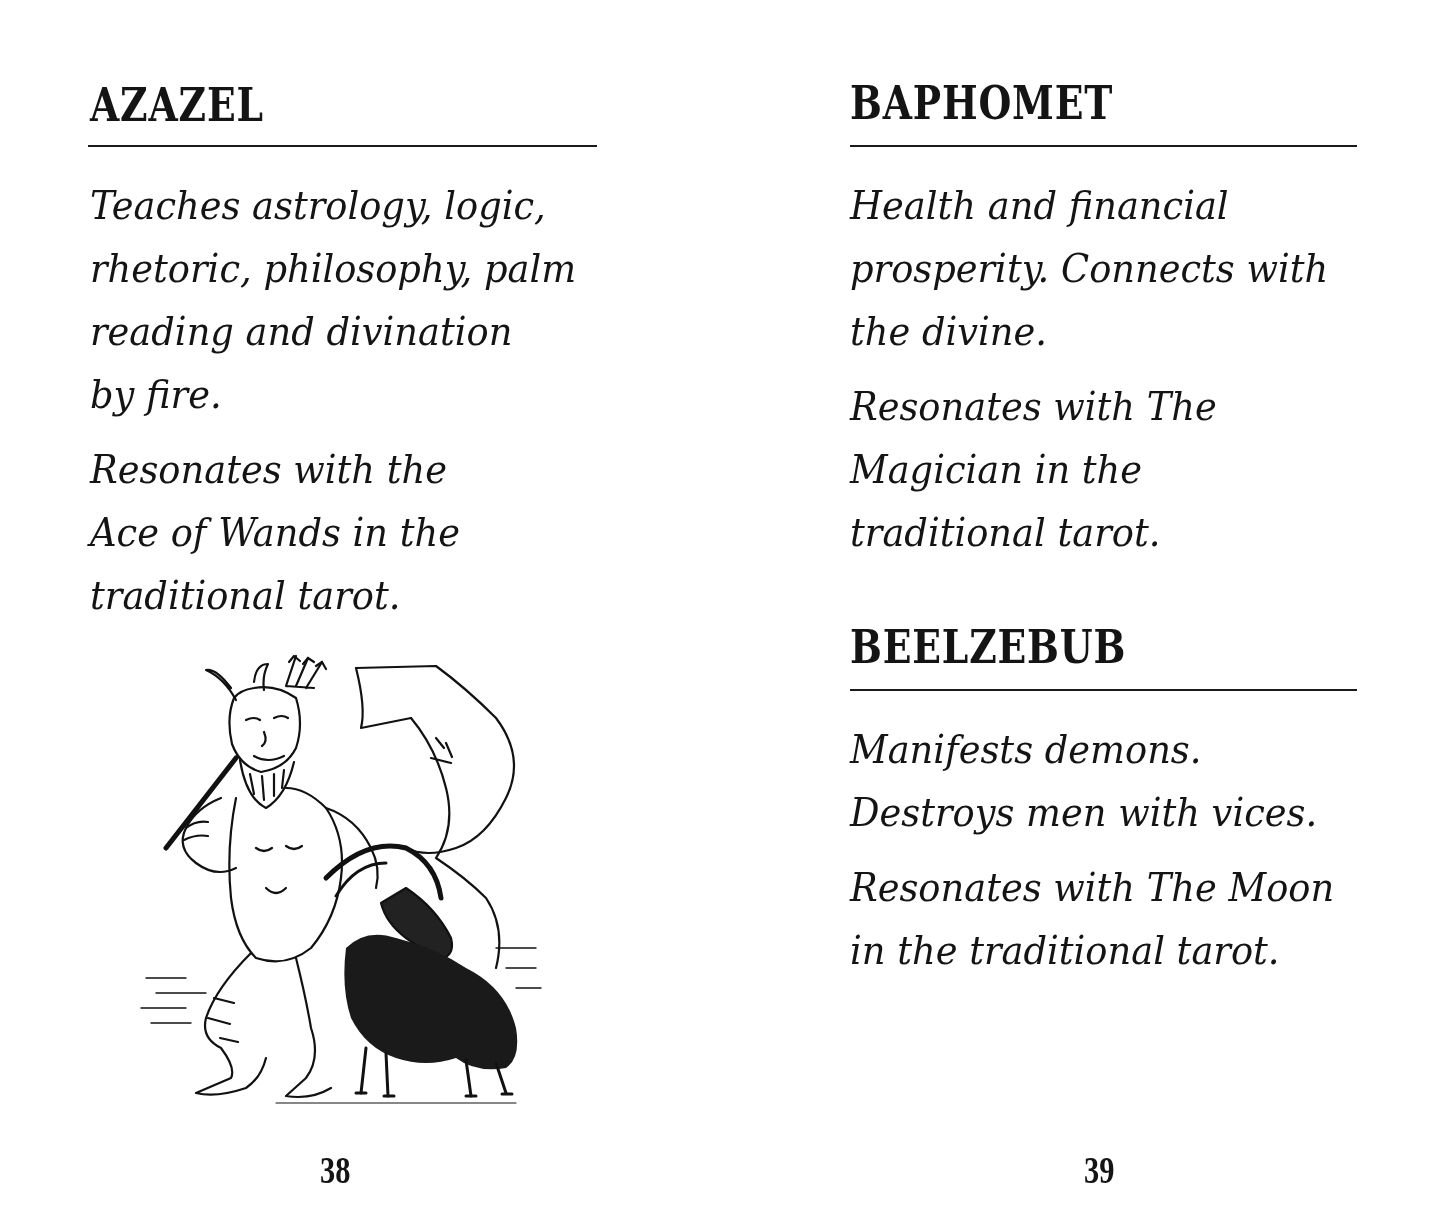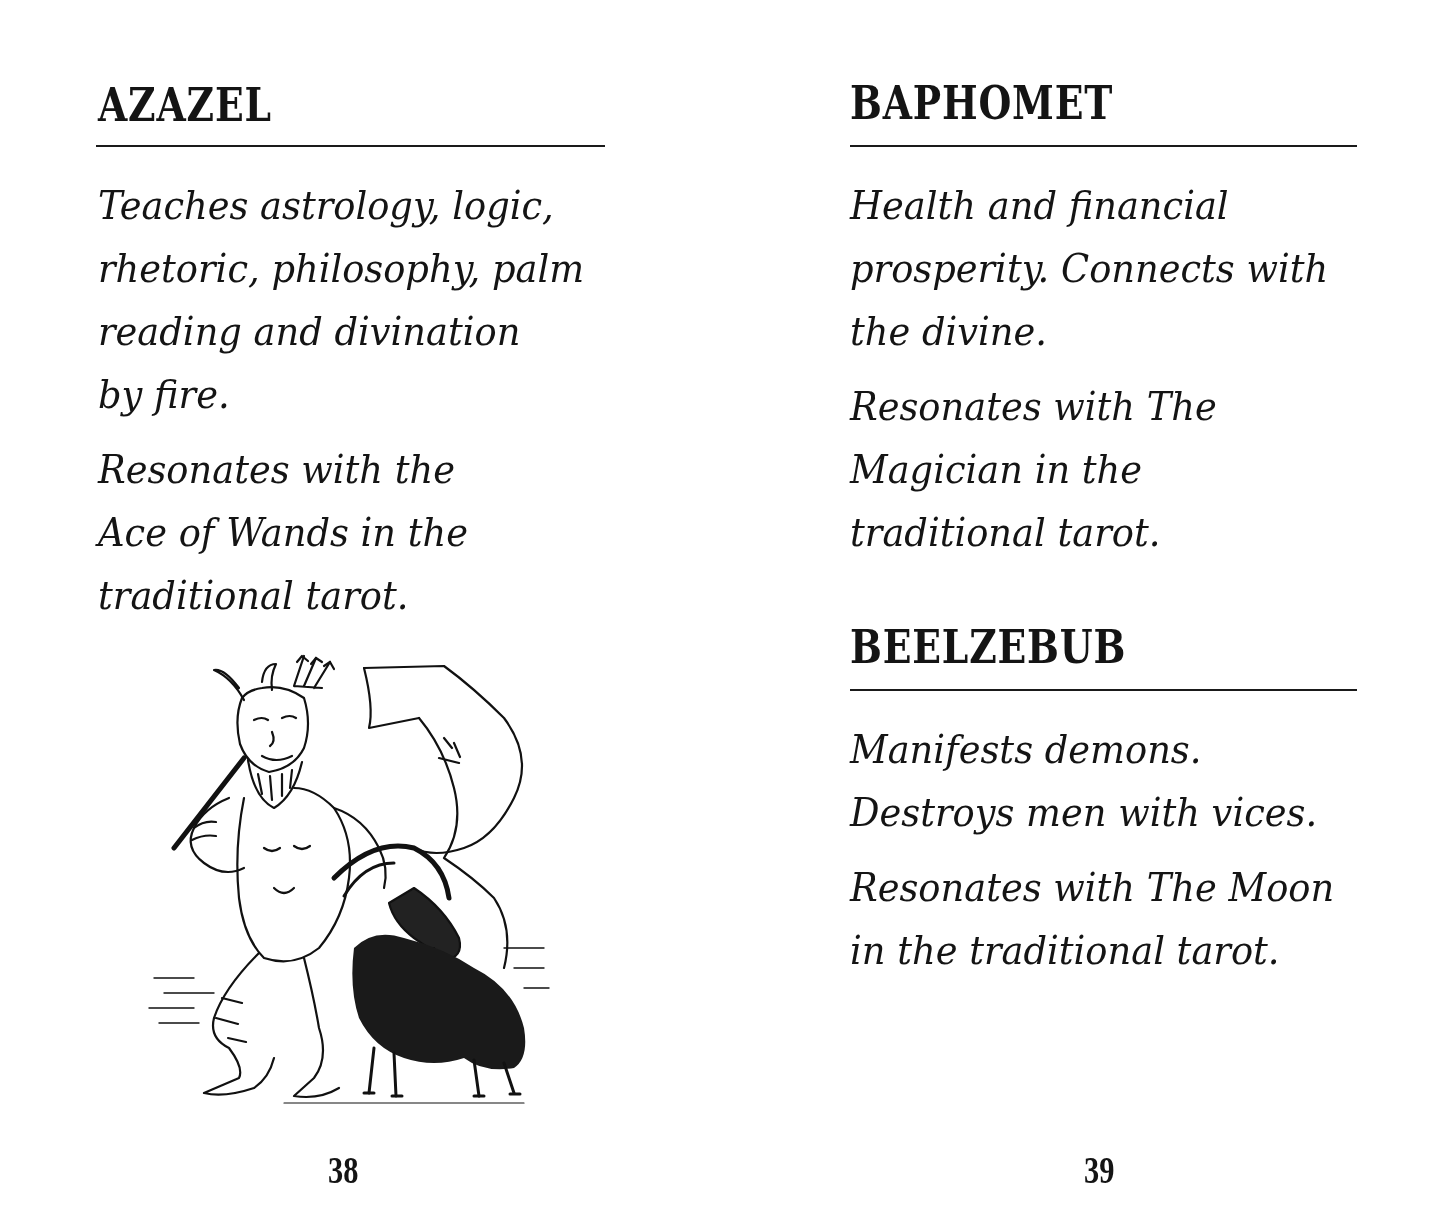--- a/index.html
+++ b/index.html
@@ -1,18 +1,18 @@
 <!DOCTYPE html>
 <html><head>
 <meta charset="utf-8">
 <style>
   html, body { margin: 0; padding: 0; background: #ffffff; }
   body { width: 1445px; height: 1231px; position: relative; overflow: hidden; color: #111; }
   .page { position: absolute; top: 0; height: 1231px; }
-  .page.left { left: 8px; width: 722px; }
+  .page.left { left: 0; width: 722px; }
   .page.right { left: 722px; width: 723px; }
   .heading {
     position: absolute;
     font-family: "DejaVu Serif", serif;
     font-weight: bold;
     font-size: 46px;
     letter-spacing: 1px;
     line-height: 1;
     transform: scaleX(0.82);
     transform-origin: left top;

